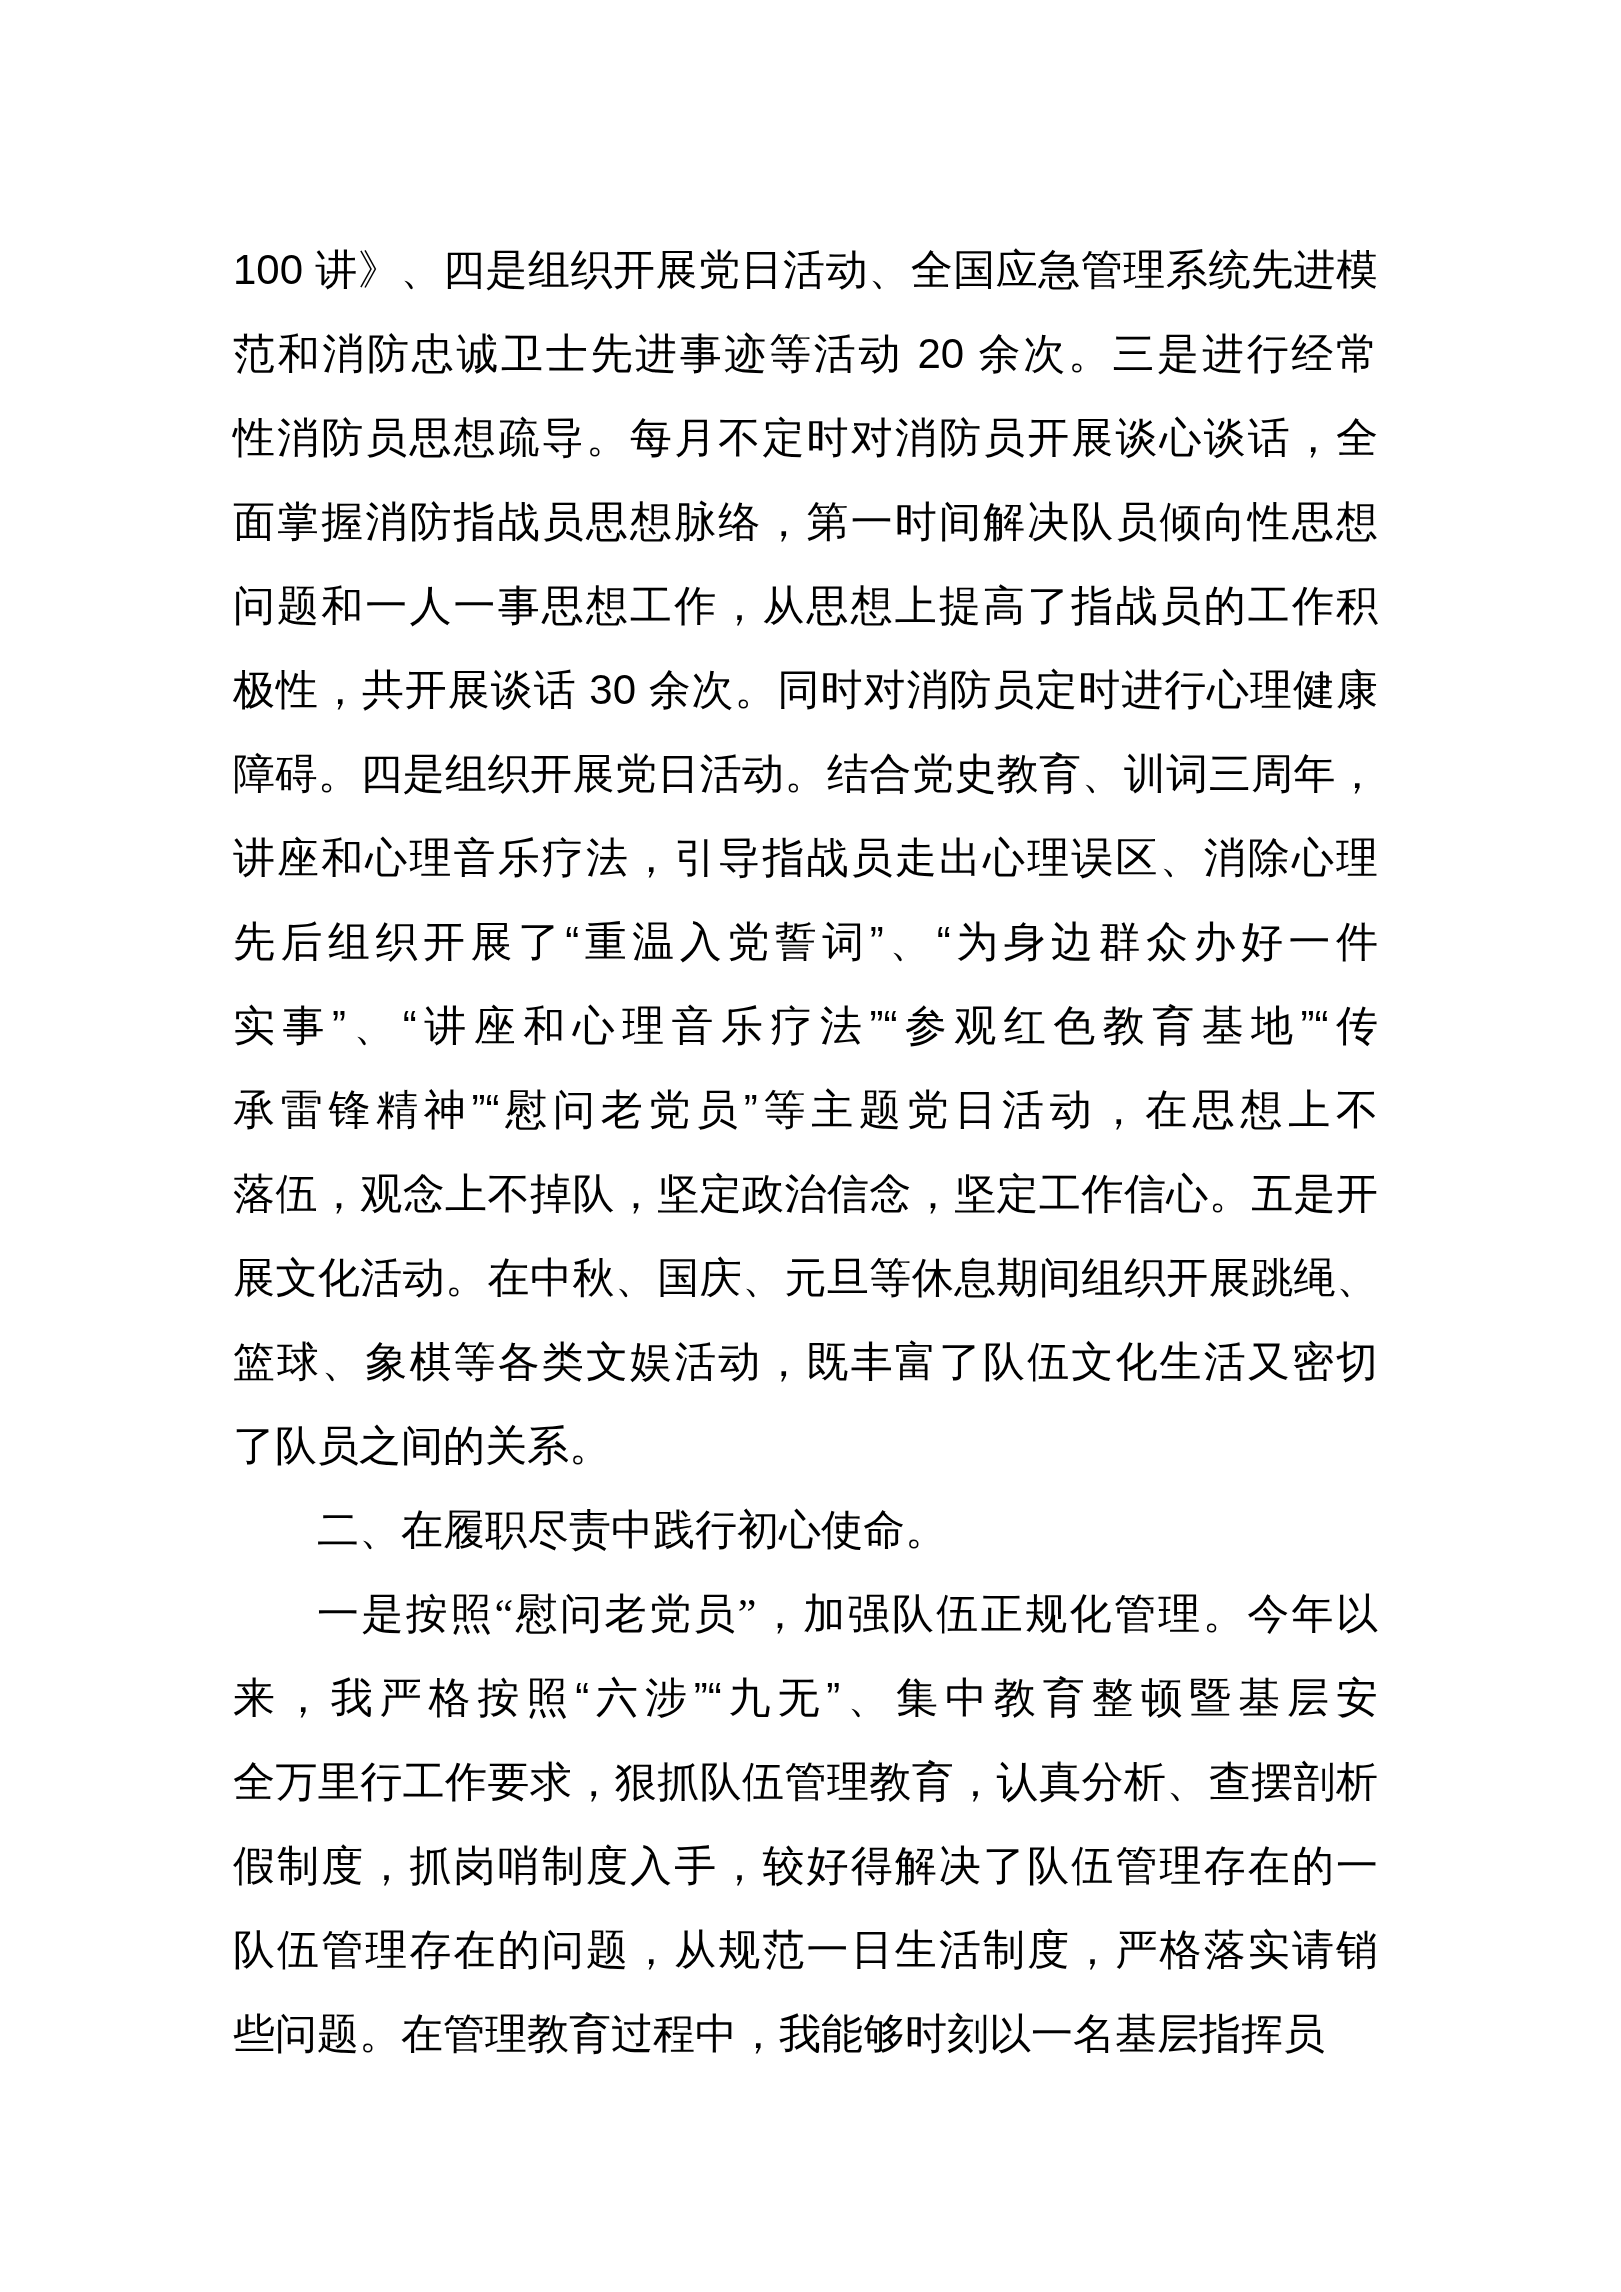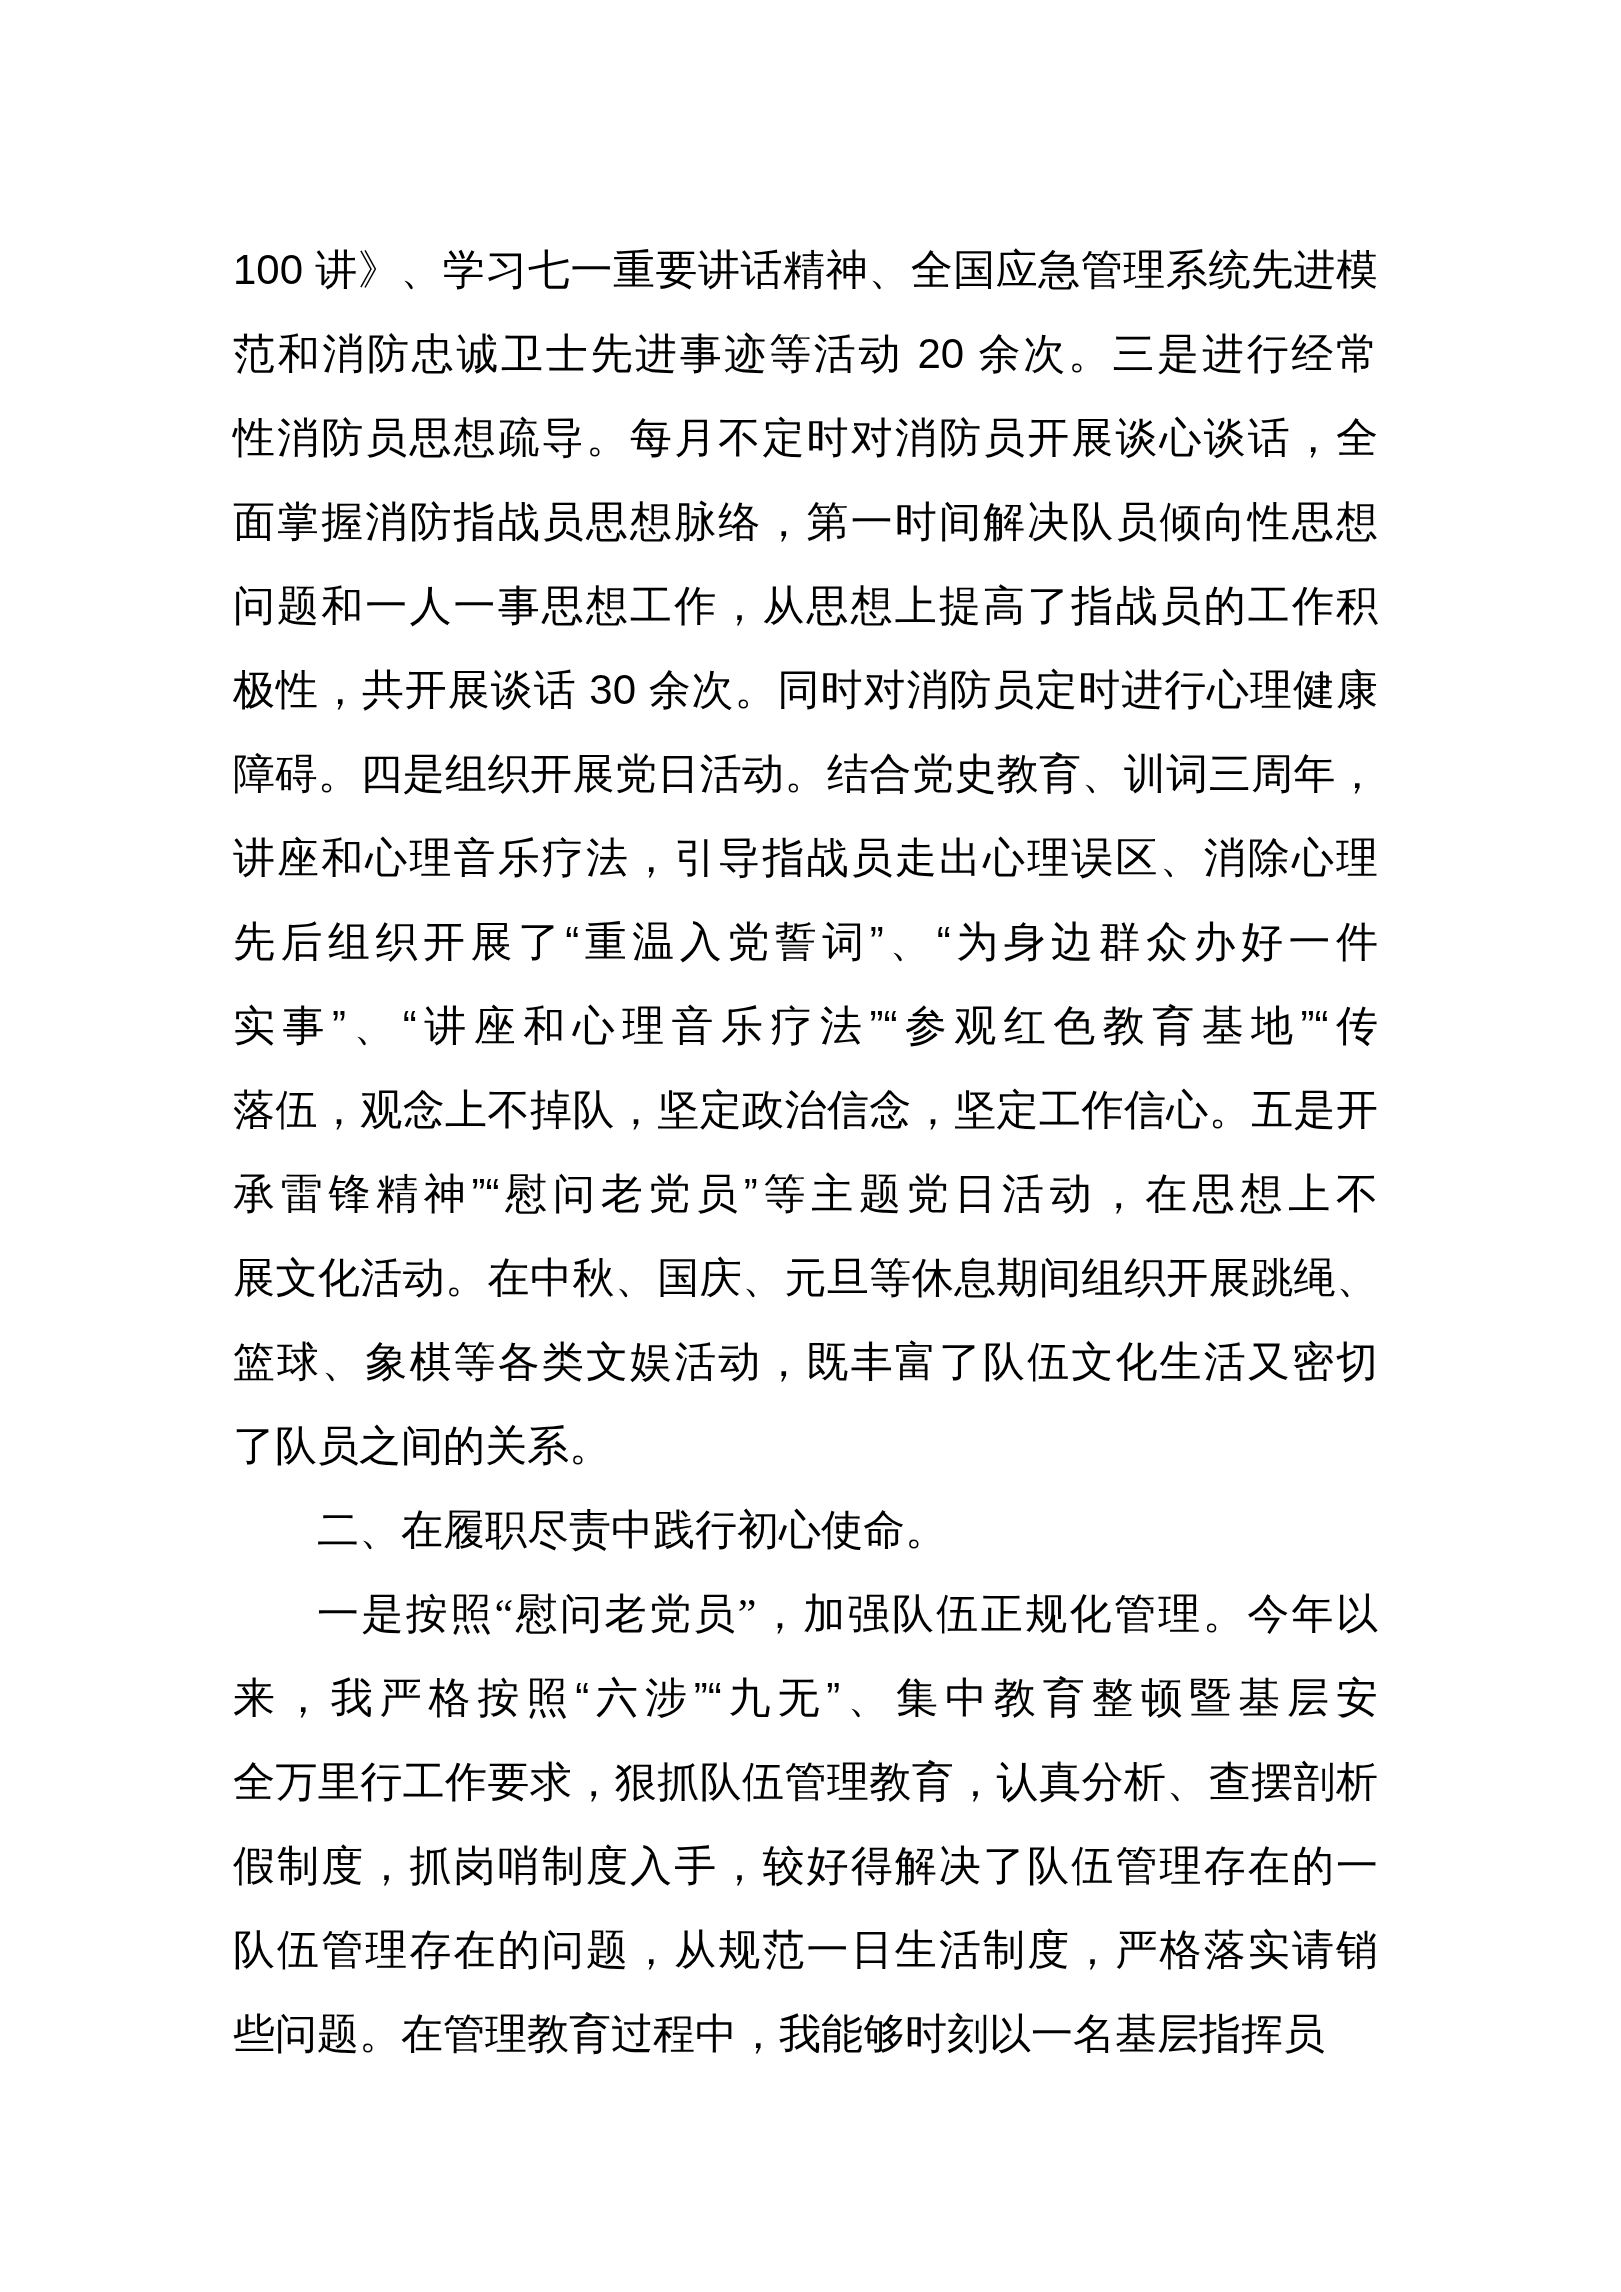--- a/index.html
+++ b/index.html
@@ -38,32 +38,32 @@
   .line.indent {
     padding-left: 84px;
     font-family: Liberation Serif, serif;
   }
 </style>
 </head>
 <body>
 
 <div class="page">
   <div class="text-block">
-    <div class="line">100 讲》、学习七一重要讲话精神、全国应急管理系统先进模</div>
+    <div class="line">100 讲》、四是组织开展党日活动、全国应急管理系统先进模</div>
     <div class="line">范和消防忠诚卫士先进事迹等活动 20 余次。三是进行经常</div>
     <div class="line">性消防员思想疏导。每月不定时对消防员开展谈心谈话，全</div>
     <div class="line">面掌握消防指战员思想脉络，第一时间解决队员倾向性思想</div>
     <div class="line">问题和一人一事思想工作，从思想上提高了指战员的工作积</div>
     <div class="line">极性，共开展谈话 30 余次。同时对消防员定时进行心理健康</div>
     <div class="line">障碍。四是组织开展党日活动。结合党史教育、训词三周年，</div>
     <div class="line">讲座和心理音乐疗法，引导指战员走出心理误区、消除心理</div>
     <div class="line">先后组织开展了“重温入党誓词”、“为身边群众办好一件</div>
     <div class="line">实事”、“讲座和心理音乐疗法”“参观红色教育基地”“传</div>
+    <div class="line">承雷锋精神”“慰问老党员”等主题党日活动，在思想上不</div>
     <div class="line">落伍，观念上不掉队，坚定政治信念，坚定工作信心。五是开</div>
-    <div class="line">承雷锋精神”“慰问老党员”等主题党日活动，在思想上不</div>
     <div class="line">展文化活动。在中秋、国庆、元旦等休息期间组织开展跳绳、</div>
     <div class="line">篮球、象棋等各类文娱活动，既丰富了队伍文化生活又密切</div>
     <div class="line para-end">了队员之间的关系。</div>
     <div class="line indent para-end">二、在履职尽责中践行初心使命。</div>
     <div class="line indent">一是按照“慰问老党员”，加强队伍正规化管理。今年以</div>
     <div class="line">来，我严格按照“六涉”“九无”、集中教育整顿暨基层安</div>
     <div class="line">全万里行工作要求，狠抓队伍管理教育，认真分析、查摆剖析</div>
     <div class="line">假制度，抓岗哨制度入手，较好得解决了队伍管理存在的一</div>
     <div class="line">队伍管理存在的问题，从规范一日生活制度，严格落实请销</div>
     <div class="line para-end">些问题。在管理教育过程中，我能够时刻以一名基层指挥员</div>

